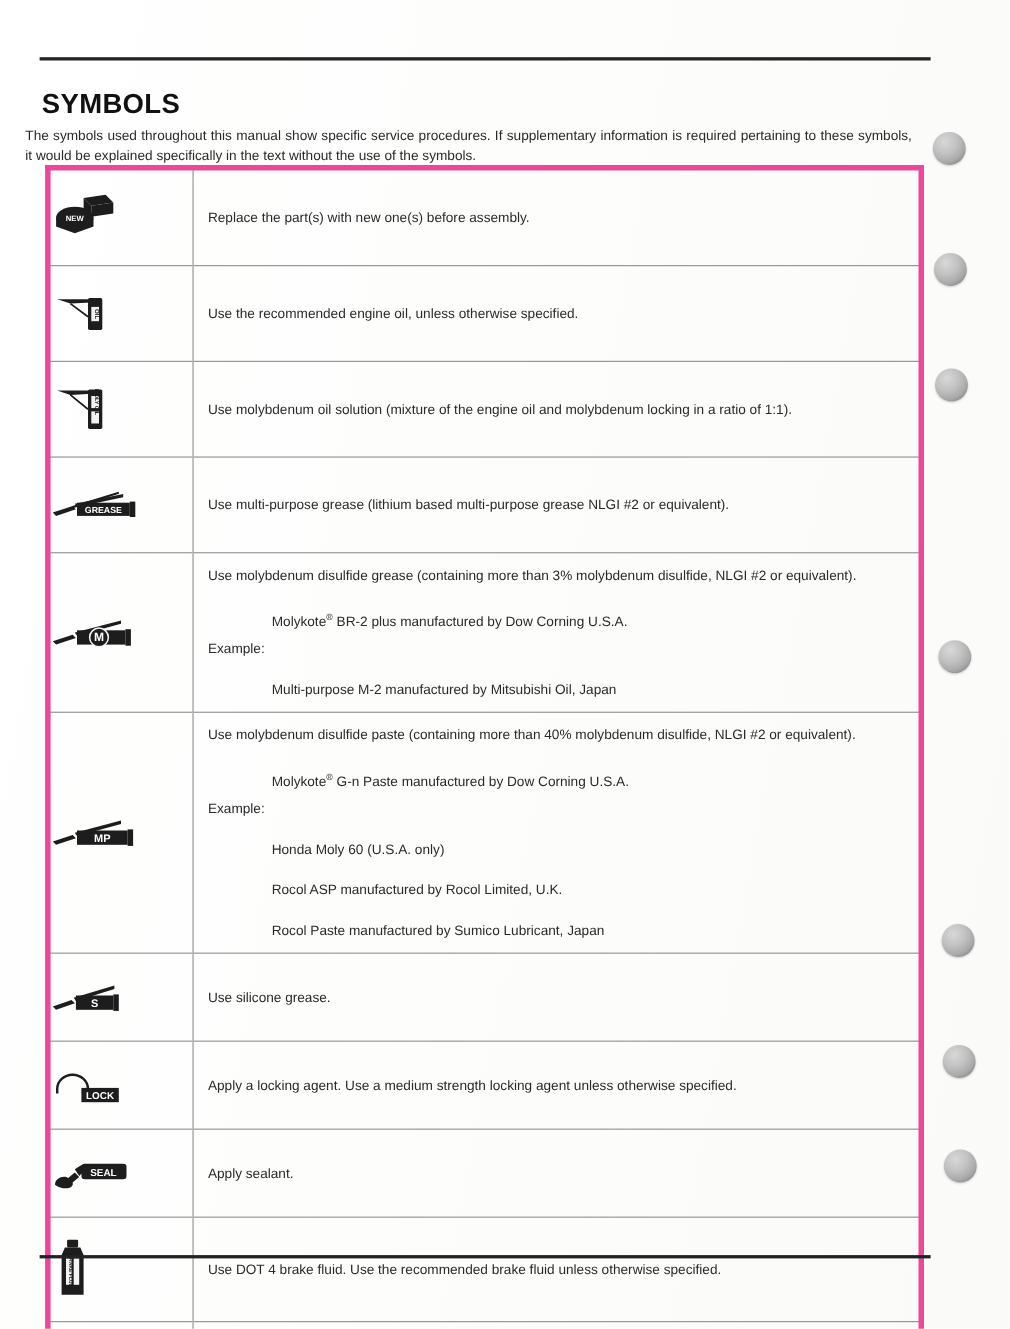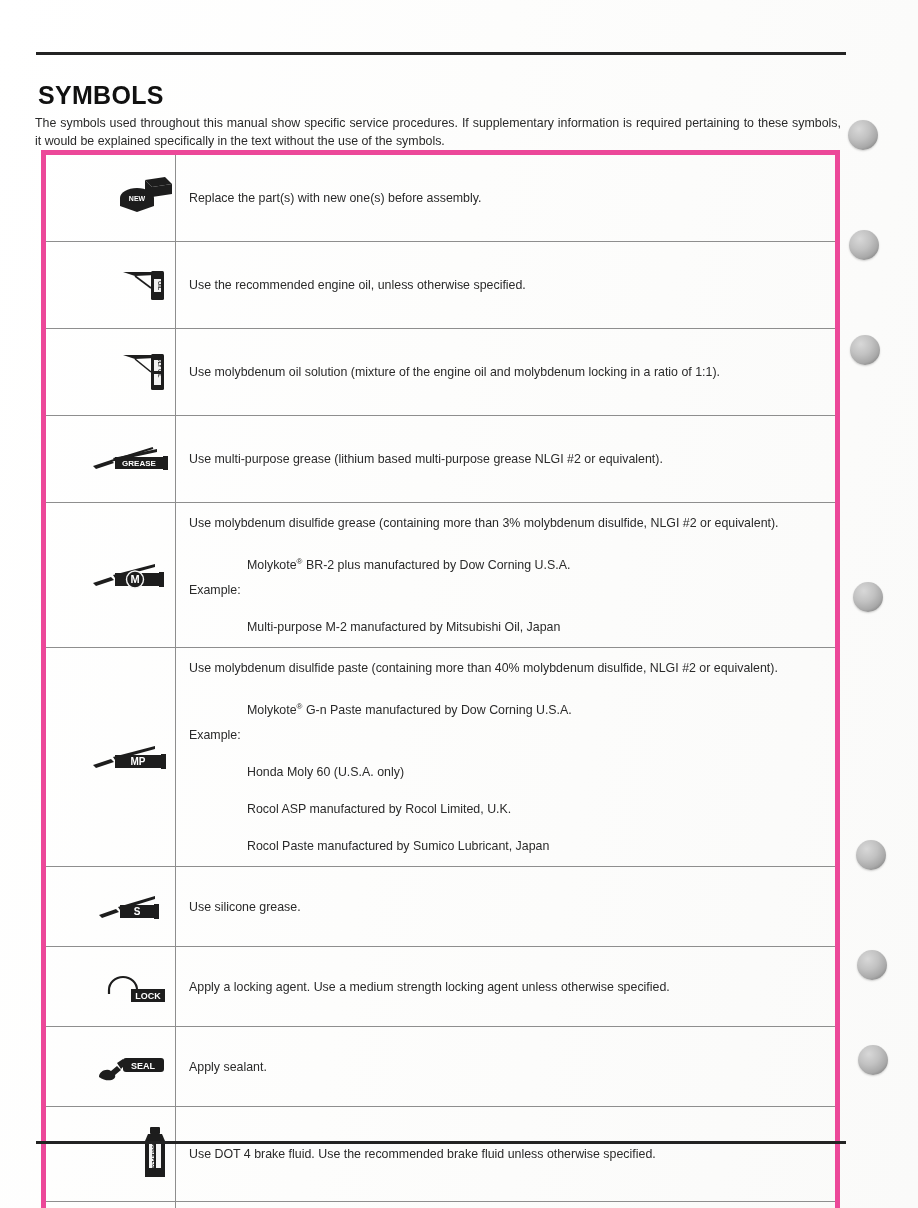--- a/index.html
+++ b/index.html
@@ -48,21 +48,21 @@
     position: absolute;
     left: 38px;
     top: 64px;
     font-size: 25px;
     font-weight: bold;
     letter-spacing: 0.3px;
     color: #111;
   }
   .intro {
     position: absolute;
-    left: 35px;
+    left: 23px;
     top: 103px;
     width: 806px;
     font-size: 12.4px;
     line-height: 17.5px;
     color: #2a2a2a;
     text-align: justify;
   }
   .sym-table {
     position: absolute;
     left: 41px;
@@ -107,21 +107,21 @@
   .r-grease  .cell-icon, .r-grease  .cell-text { height: 64px; }
   .r-silicone .cell-icon, .r-silicone .cell-text { height: 57px; }
   .r-lock    .cell-icon, .r-lock    .cell-text { height: 57px; }
   .r-seal    .cell-icon, .r-seal    .cell-text { height: 57px; }
   .r-brake   .cell-icon, .r-brake   .cell-text { height: 72px; }
   .r-fork    .cell-icon, .r-fork    .cell-text { height: 57px; }
 
   .icon-wrap {
     display: flex;
     align-items: center;
-    justify-content: flex-end;
+    justify-content: flex-start;
     width: 100%;
     height: 100%;
   }
 
   
   .hole {
     position: absolute;
     width: 30px;
     height: 30px;
     border-radius: 50%;

